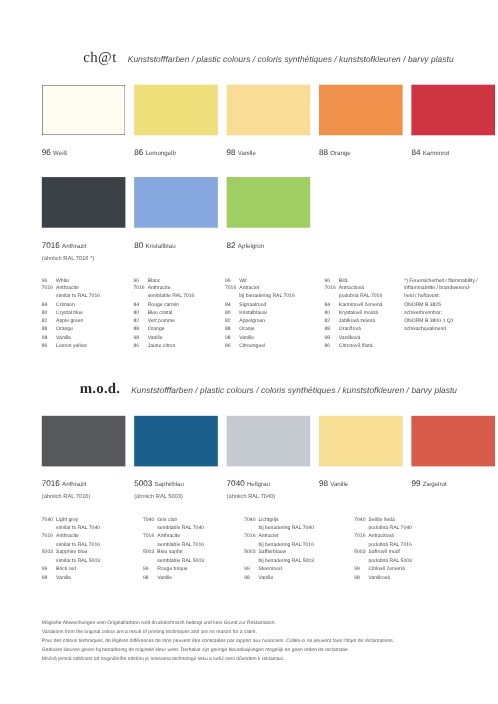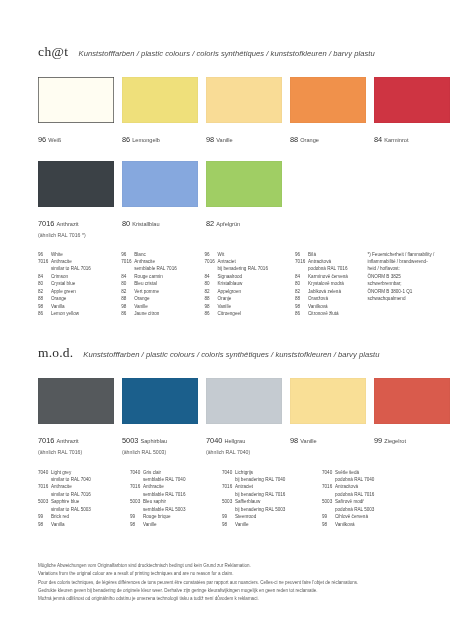--- a/index.html
+++ b/index.html
@@ -5,23 +5,23 @@
   html,body{margin:0;padding:0;}
   body{
     width:453px;height:640px;background:#ffffff;
     font-family:"Liberation Sans", sans-serif;
     color:#3c3c3c;
     -webkit-font-smoothing:antialiased;
   }
   .page{position:relative;width:453px;height:640px;overflow:hidden;}
 
   
-  .sec-head{display:flex;align-items:baseline;gap:10px;}
+  .sec-head{display:flex;align-items:baseline;gap:10px;justify-content:center;}
   .brand{font-size:13.5px;letter-spacing:.4px;color:#2b2b2b;font-family:"Liberation Serif", serif;}
-  .brand.mod{font-family:"Liberation Serif", serif;letter-spacing:.2px;}
+  .brand.mod{font-family:"Liberation Serif", serif;letter-spacing:.2px;font-weight:bold;}
   .sec-sub{font-size:7.6px;color:#4a4a4a;letter-spacing:.05px;font-style:italic;}
 
   
   .swatch-row{display:flex;gap:8px;}
   .sw-cell{width:76px;}
   .sw{
     width:76px;height:46px;display:block;
     box-shadow:inset 0 0 0 0.5px rgba(0,0,0,0.04);
   }
   .sw.outline{box-shadow:inset 0 0 0 0.7px #4a4a4a;}

